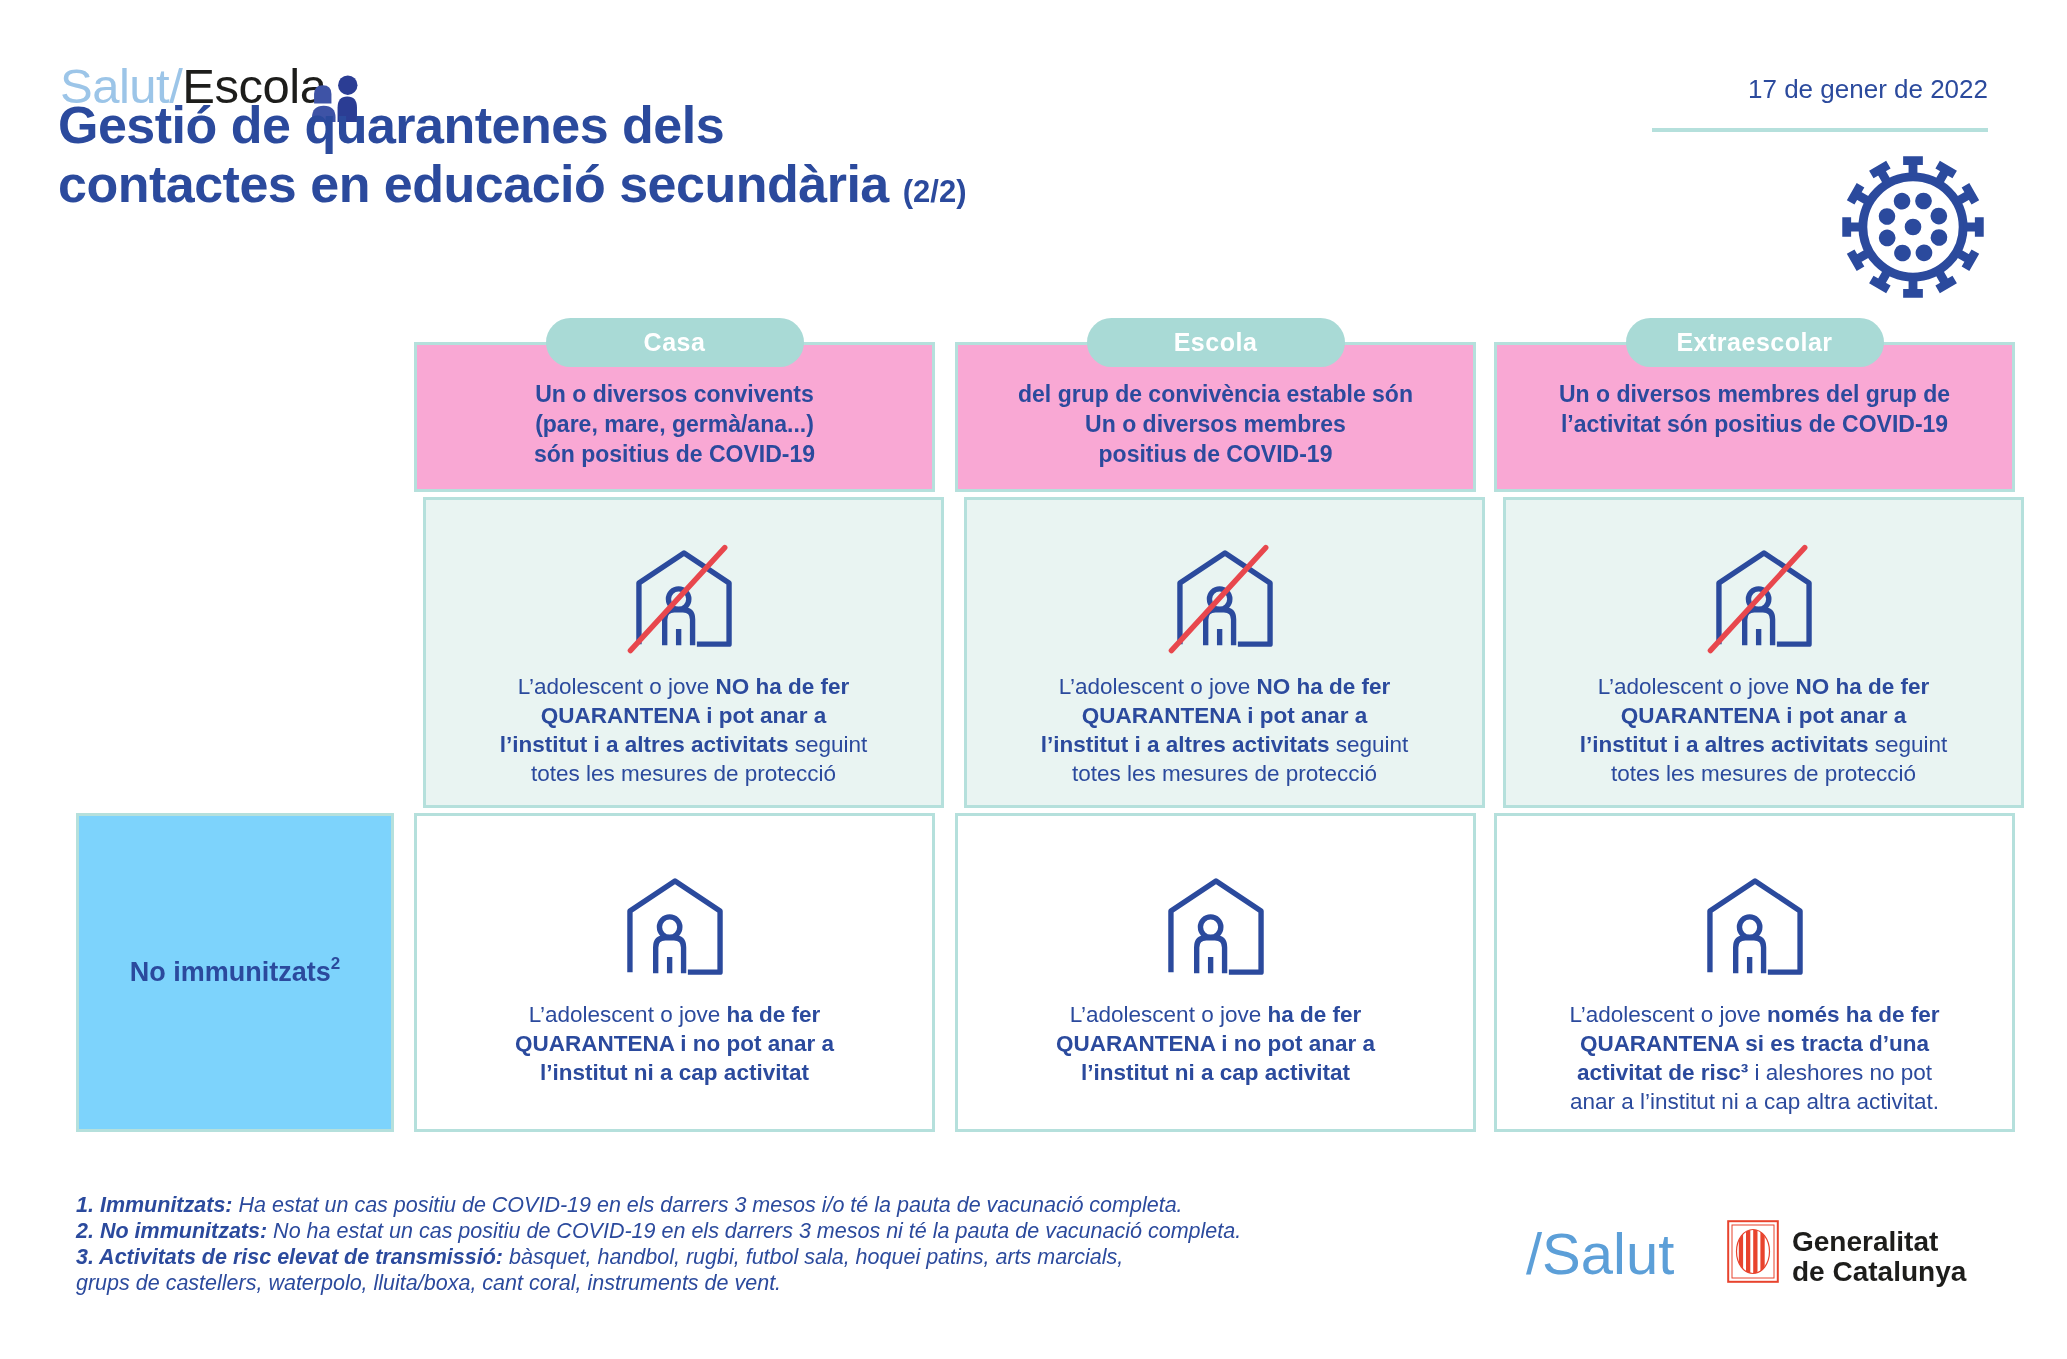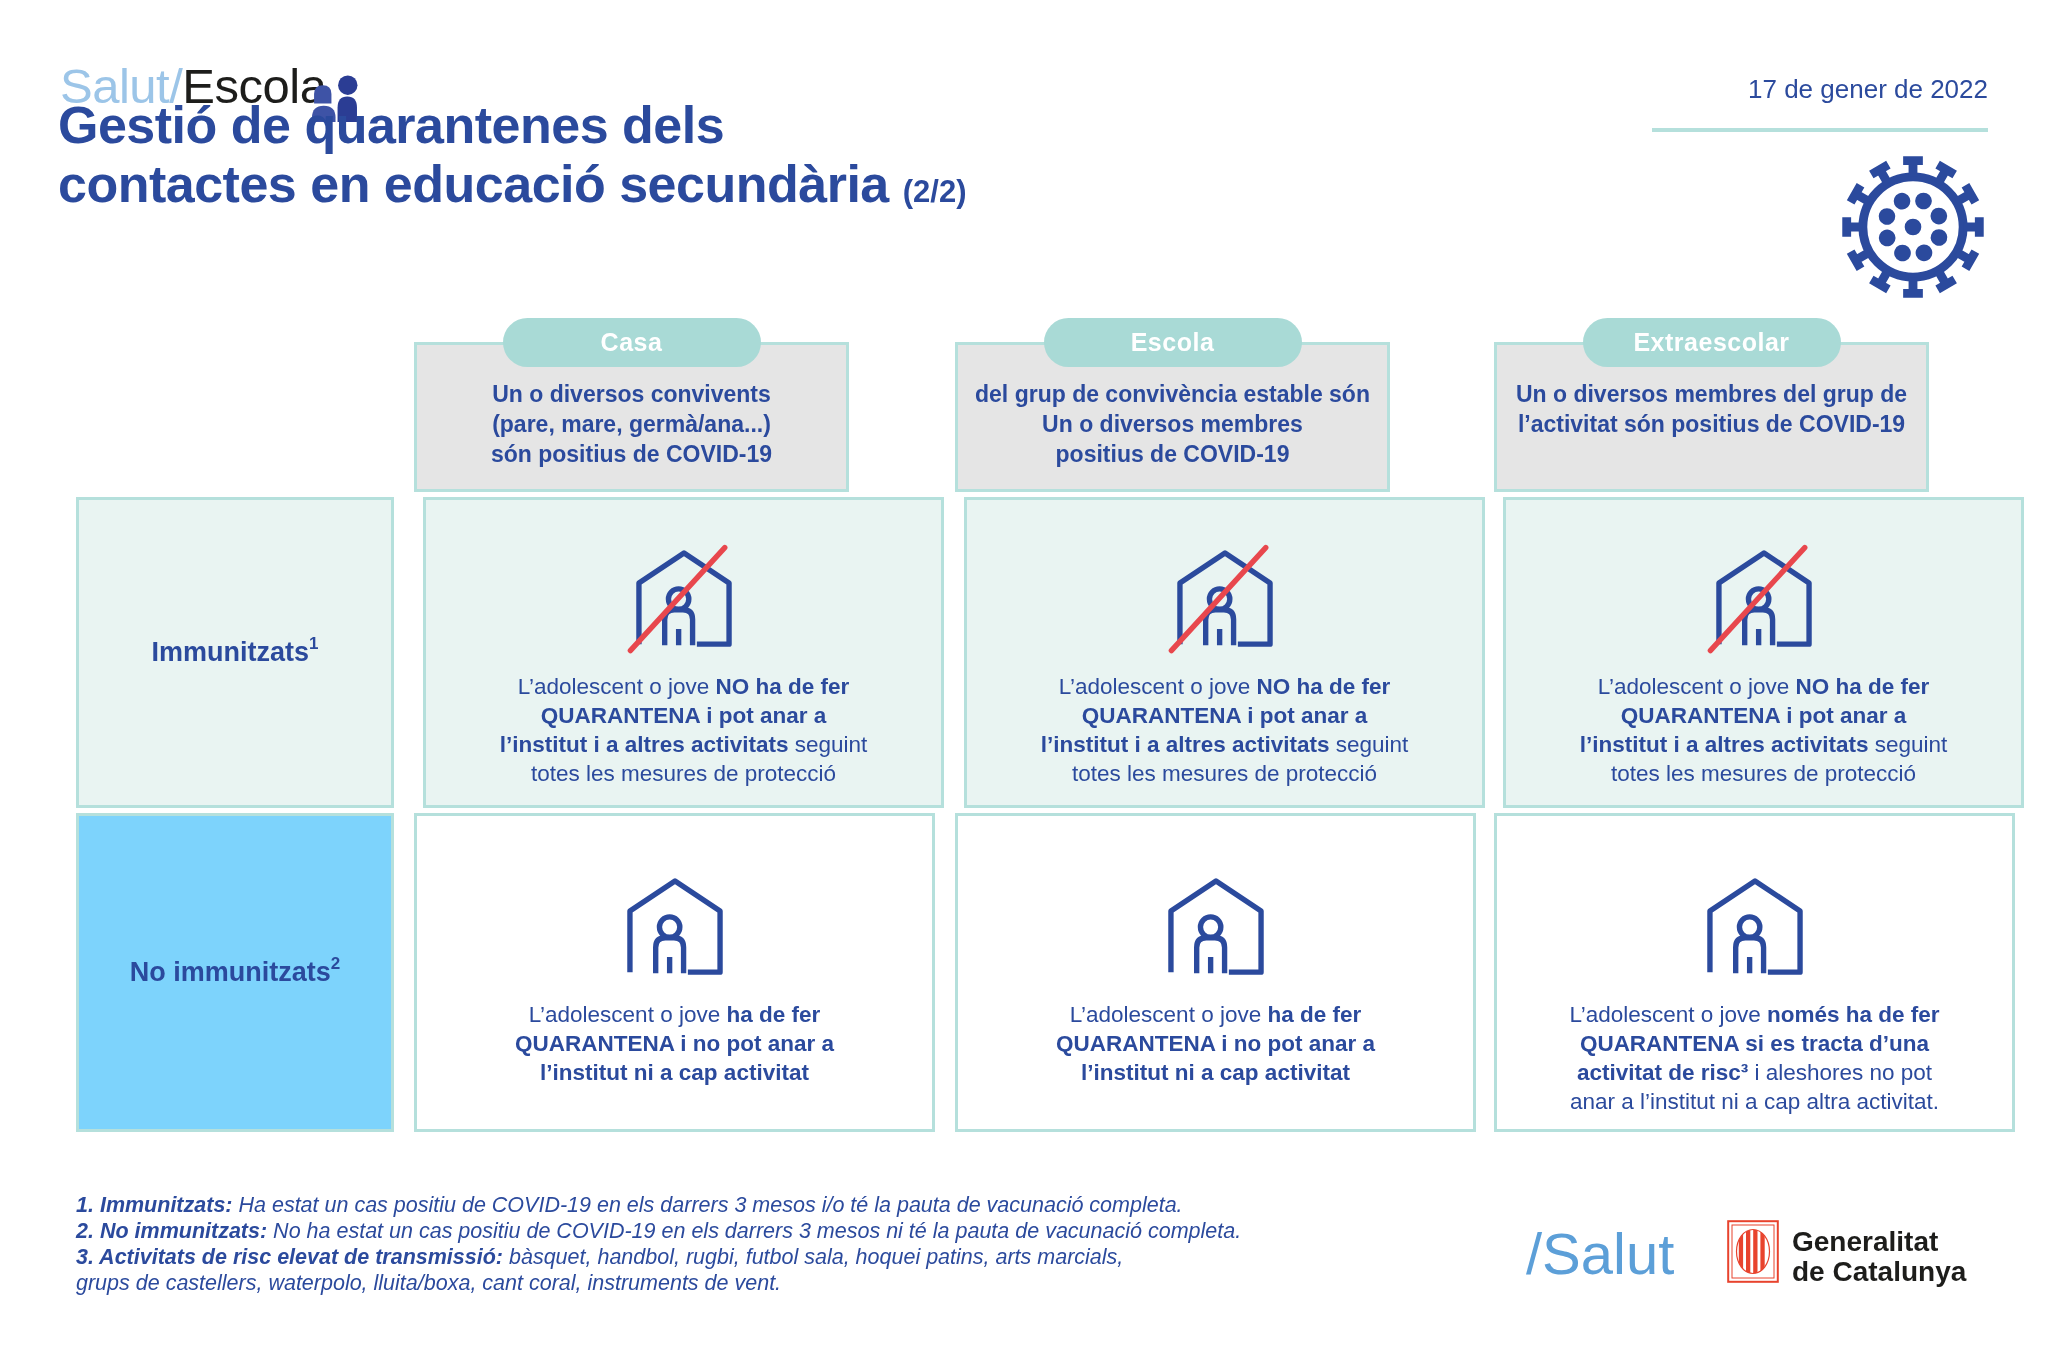--- a/index.html
+++ b/index.html
@@ -18,21 +18,21 @@
 
   .date{position:absolute;top:74px;right:79px;font-size:26px;color:var(--c-dark_blue,#2B4A9D);}
   .date-rule{position:absolute;left:1652px;top:128px;width:336px;height:4px;background:var(--c-teal_border,#B5E0DC);}
   .virus{position:absolute;left:1828px;top:142px;width:170px;height:170px;}
 
   .title{position:absolute;left:58px;top:96px;color:var(--c-dark_blue,#2B4A9D);font-weight:bold;
          font-size:52px;line-height:59px;letter-spacing:-0.5px;white-space:nowrap;}
   .title .pages{font-size:31px;letter-spacing:0;}
 
   
-  .colhead{position:absolute;top:342px;width:435px;height:150px;background:#e5e5e5;
+  .colhead{position:absolute;top:342px;width:521px;height:150px;background:#f9a8d4;
            border:3px solid var(--c-teal_border,#B5E0DC);box-sizing:border-box;}
   .pill{position:absolute;top:-27px;left:50%;transform:translateX(-50%);
         width:258px;height:49px;border-radius:25px;background:var(--c-teal_pill,#A9DAD6);
         color:#fff;font-weight:bold;font-size:25px;letter-spacing:0.5px;
         display:flex;align-items:center;justify-content:center;}
   .coldesc{position:absolute;top:34px;left:0;right:0;text-align:center;
            color:var(--c-dark_blue,#2B4A9D);font-weight:bold;font-size:23px;line-height:30px;}
 
   .rowlabel{position:absolute;left:76px;width:318px;background:#7dd3fc;
             border:3px solid var(--c-teal_border,#B5E0DC);box-sizing:border-box;
@@ -139,24 +139,20 @@
       </div>
   </div>
   <div class="colhead" style="left:1494px">
     <div class="pill">Extraescolar</div>
     <div class="coldesc">
         <div>Un o diversos membres del grup de</div>
         <div>l’activitat són positius de COVID-19</div>
       </div>
   </div>
 
-  <div class="rowlabel mint" style="top:497px;height:311px">
-    <span>Immunitzats</span>
-      <sup>1</sup>
-  </div>
   <div class="rowlabel" style="top:813px;height:319px">
     <span>No immunitzats</span>
       <sup>2</sup>
   </div>
 
   <div class="cell mint r1" style="left:414px">
     <svg class="house" viewBox="0 0 110 104">
       <path class="hstroke" d="M13,95 V38 L55,10 L97,38 V95 H67"></path>
       <circle class="hstroke" cx="50" cy="53" r="9.5"></circle>
       <path class="hstroke" d="M37,96 V72 Q37,63 46,63 H54 Q63,63 63,72 V96 M50,96 V81"></path>

